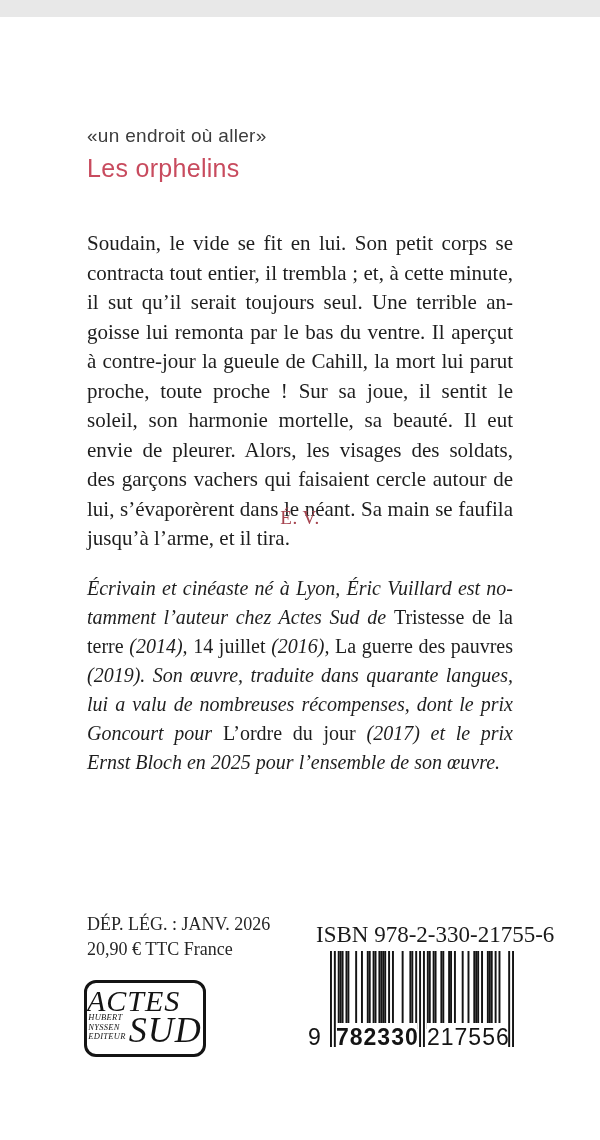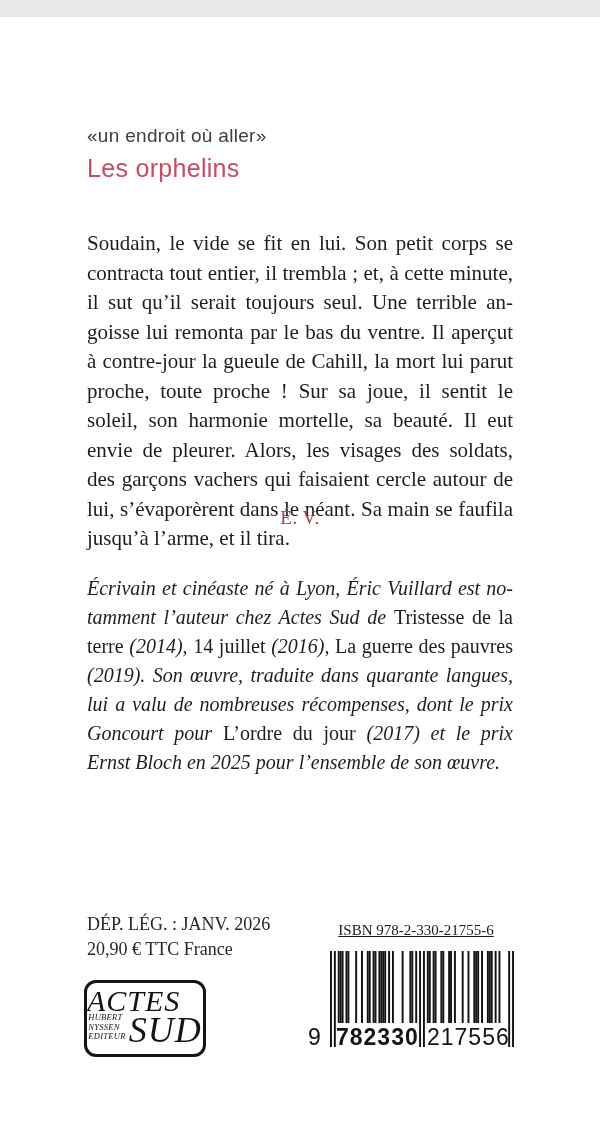--- a/index.html
+++ b/index.html
@@ -65,21 +65,21 @@
     font-style:italic;font-size:8.5px;line-height:9.5px;letter-spacing:.3px;
     text-align:left;padding-bottom:4px;white-space:nowrap;
   }
   .logo-sud{
     font-style:italic;font-size:36px;line-height:32px;margin-left:3px;
     letter-spacing:1px;white-space:nowrap;
   }
   
   .isbn{
     position:absolute;left:316px;top:905px;width:200px;
-    text-align:center;font-size:15px;color:#1a1a1a;white-space:nowrap;text-decoration:underline;
+    text-align:center;font-size:23px;color:#1a1a1a;white-space:nowrap;
   }
   .barcode{
     position:absolute;left:308px;top:934px;width:206px;height:100px;
   }
   .barcode svg{position:absolute;left:22px;top:0;width:184px;height:96px;}
   .barcode svg rect{fill:var(--black);}
   .bc-digit,.bc-group{
     position:absolute;top:72px;height:28px;background:var(--paper);
     font-family:"Liberation Sans",sans-serif;font-size:23px;line-height:28px;
     color:var(--black);text-align:center;letter-spacing:1px;

